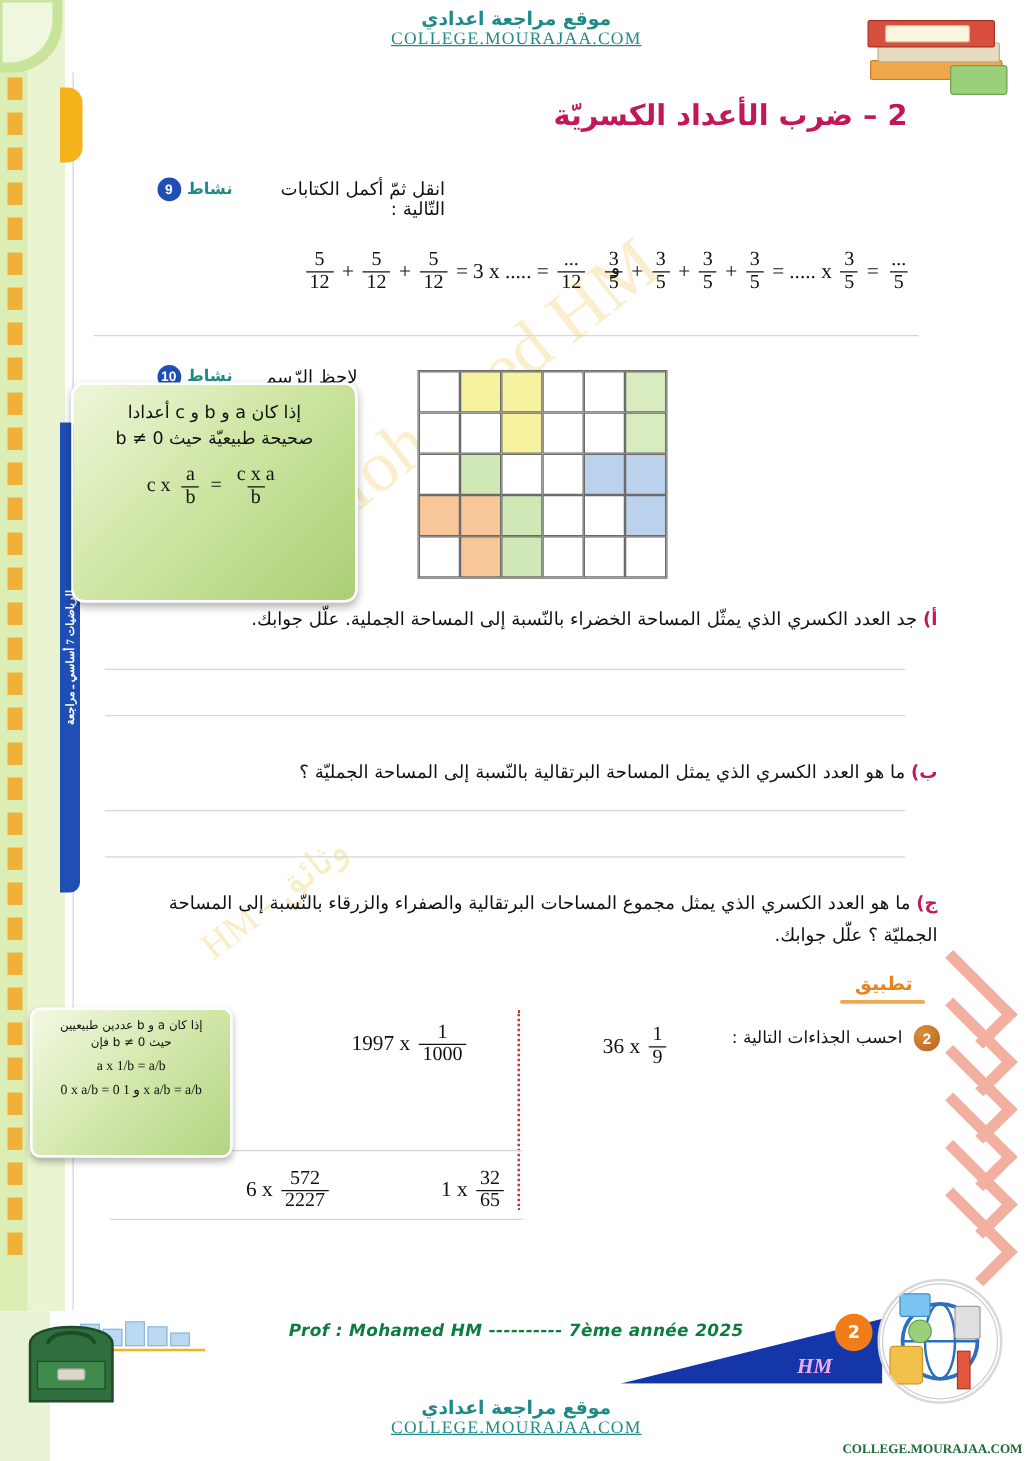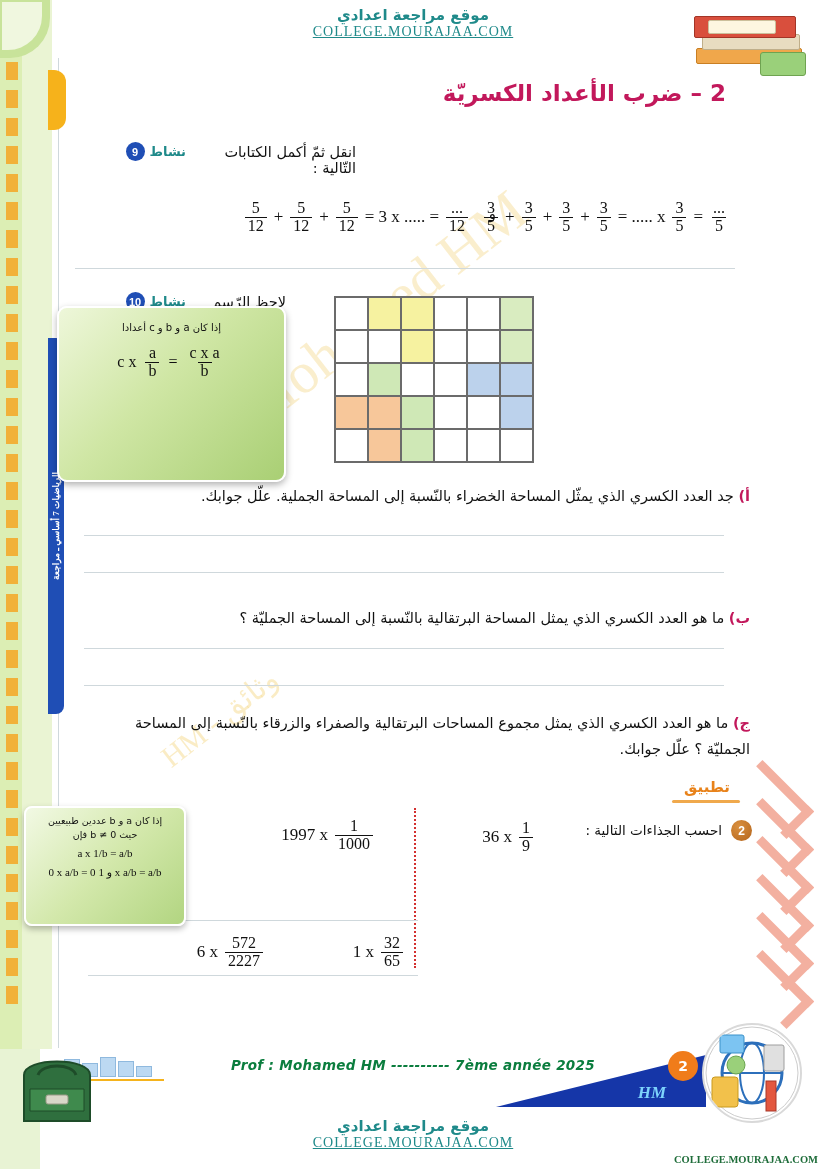--- a/index.html
+++ b/index.html
@@ -134,21 +134,21 @@
   .rule-box {
     position: absolute;
     background: linear-gradient(135deg,#eef7da 0%,#cfe6a4 45%,#a9cf74 100%);
     border: 2px solid #ffffff;
     border-radius: 10px;
     box-shadow: 0 3px 7px rgba(0,0,0,.3);
     direction: rtl; text-align: center;
     font-family: "DejaVu Sans", sans-serif;
     color: #111;
   }
-  .rule-box .line { font-size: 10px; line-height: 1.5; }
+  .rule-box .line { font-size: 14px; line-height: 1.5; }
   .rule-eq {
     margin-top: 10px; direction: ltr;
     display: flex; align-items: center; justify-content: center; gap: 6px;
     font-family: "Liberation Serif", serif; font-size: 16px;
   }
   
   .grid-fig {
     position: absolute;
     display: grid; grid-template-columns: repeat(6, 33px); grid-template-rows: repeat(5, 33px);
     border: 1px solid #6b6b6b;
@@ -220,21 +220,21 @@
     position: absolute; right: 8px; bottom: 4px;
     font-family: "Liberation Serif", serif; font-size: 10.5px;
     font-weight: bold; color: #1f6d3a;
   }
   .blue-wedge {
     position: absolute; right: 120px; bottom: 62px; width: 210px; height: 52px;
     background: #1536a8;
     clip-path: polygon(0 100%, 100% 0, 100% 100%);
   }
   .blue-wedge span {
-    position: absolute; right: 40px; bottom: 4px; color: #7dd3fc;
+    position: absolute; right: 40px; bottom: 4px; color: #f0abfc;
     font-size: 17px; font-weight: bold; font-style: italic;
     font-family: "Liberation Serif", serif;
     text-align: right;
   }
   .orange-badge {
     position: absolute; right: 128px; bottom: 88px;
     width: 30px; height: 30px; border-radius: 50%;
     background: #f07c1a; color: #fff; font-size: 14px; font-weight: bold;
     display: flex; align-items: center; justify-content: center;
   }
@@ -424,20 +424,21 @@
   <div class="ans-line" style="left:75px; width:660px; top:268px;"></div>
 
   <div class="act-label" style="right:640px; top:292px;">
     <span>نشاط</span>
     <span class="act-badge">10</span>
   </div>
   <div class="act-text" style="right:540px; top:294px; width:95px;">لاحظ الرّسم</div>
 
   <div class="rule-box" style="right:540px; top:306px; width:205px; height:148px; padding:12px 10px;">
     <div class="line">إذا كان a و b و c أعدادا</div>
+    <div class="line">صحيحة طبيعيّة حيث b ≠ 0</div>
     <div class="rule-eq">
       <span>c x</span>
       <span class="frac">
           <span class="num">a</span>
           <span class="den">b</span>
         </span>
       <span>=</span>
       <span class="frac">
           <span class="num">c x a</span>
           <span class="den">b</span>

